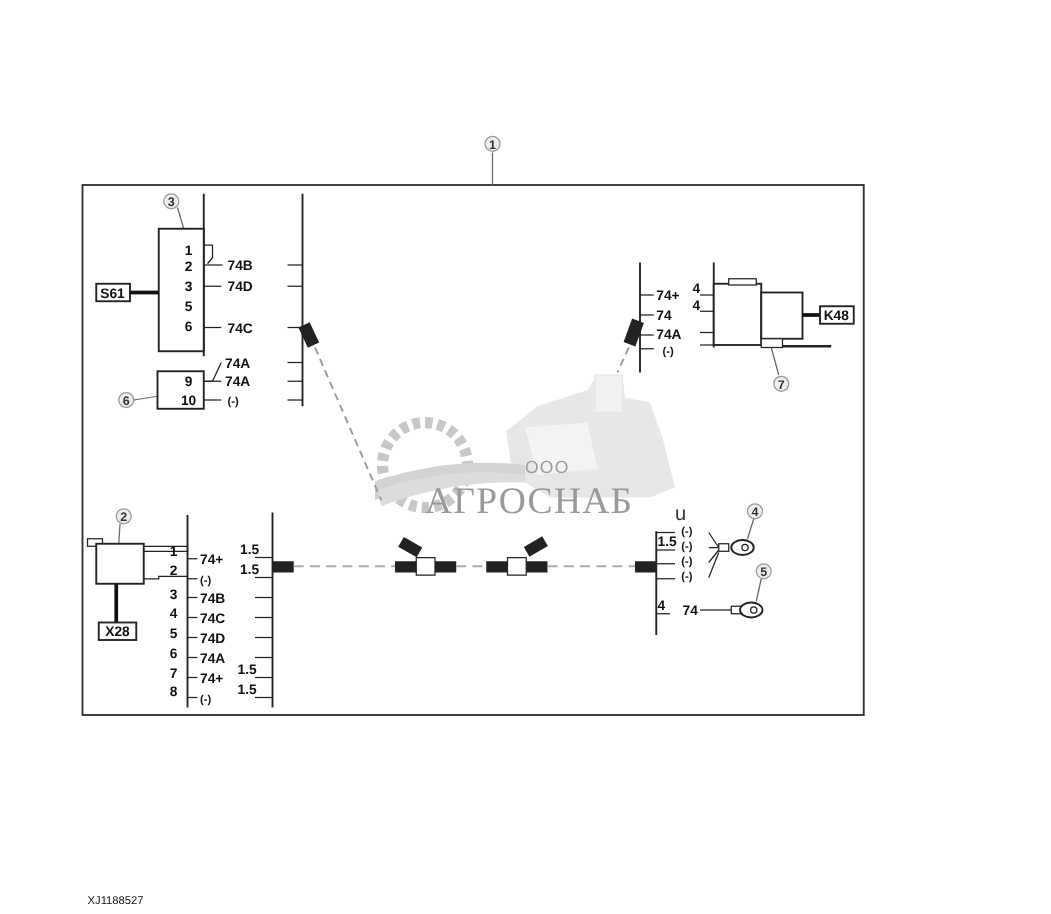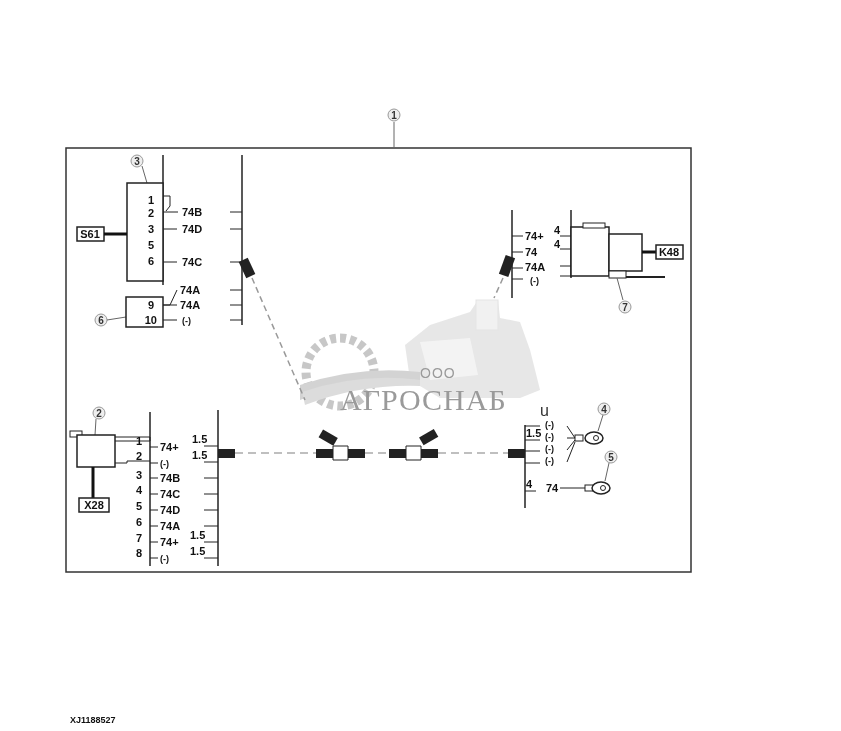--- a/index.html
+++ b/index.html
@@ -3,21 +3,21 @@
 <meta charset="utf-8">
 <style>
   html, body { margin:0; padding:0; background:#ffffff; }
   body { width:841px; height:731px; position:relative; overflow:hidden; font-family:"Liberation Sans", sans-serif; }
   svg { position:absolute; left:0; top:0; }
   .lbl { font-family:"Liberation Sans", sans-serif; font-weight:bold; font-size:11px; fill:#111; }
   .lbls { font-family:"Liberation Sans", sans-serif; font-weight:bold; font-size:9px; fill:#111; }
   .callout { font-family:"Liberation Sans", sans-serif; font-weight:bold; font-size:10px; fill:#333; }
   .wm { font-family:"Liberation Serif", serif; font-size:30px; fill:#9a9a9a; letter-spacing:1px; }
   .wm-s { font-family:"Liberation Sans", sans-serif; font-size:14px; fill:#9a9a9a; letter-spacing:1px; }
-  .figid { position:absolute; left:70px; top:715px; font-size:9px; font-weight:bold; color:#111; }
+  .figid { position:absolute; left:70px; top:715px; font-size:9px; font-weight:normal; color:#111; }
 </style>
 </head>
 <body>
 
 <svg width="841" height="731" viewBox="0 0 841 731">
 
   <g opacity="0.55">
 
     <path d="M430 325 L470 312 L478 300 L498 300 L500 318 L520 322 L530 350 L540 390 L520 398 L440 398 L410 380 L405 345 Z" fill="#d4d4d4"></path>
     <rect x="476" y="300" width="22" height="30" fill="#e6e6e6" stroke="#cfcfcf"></rect>

